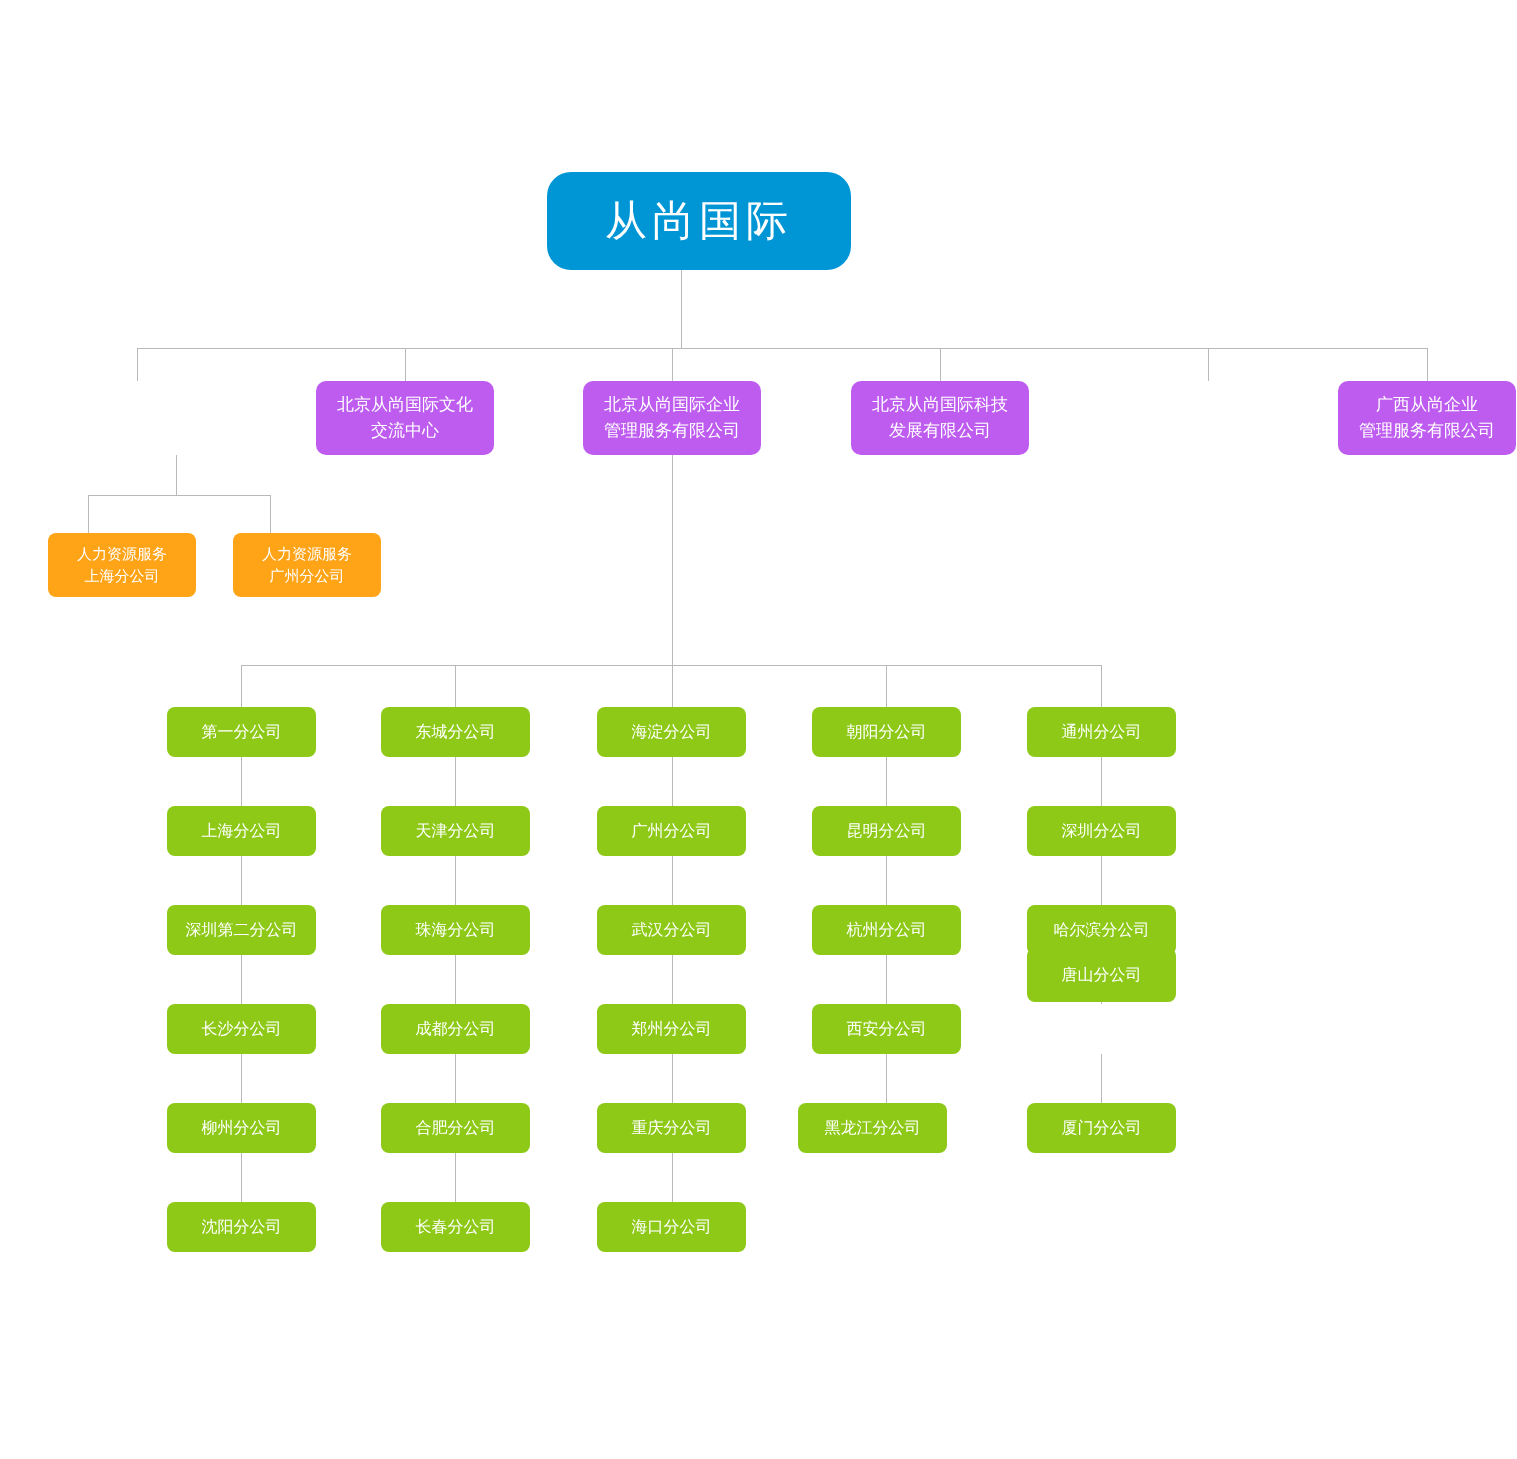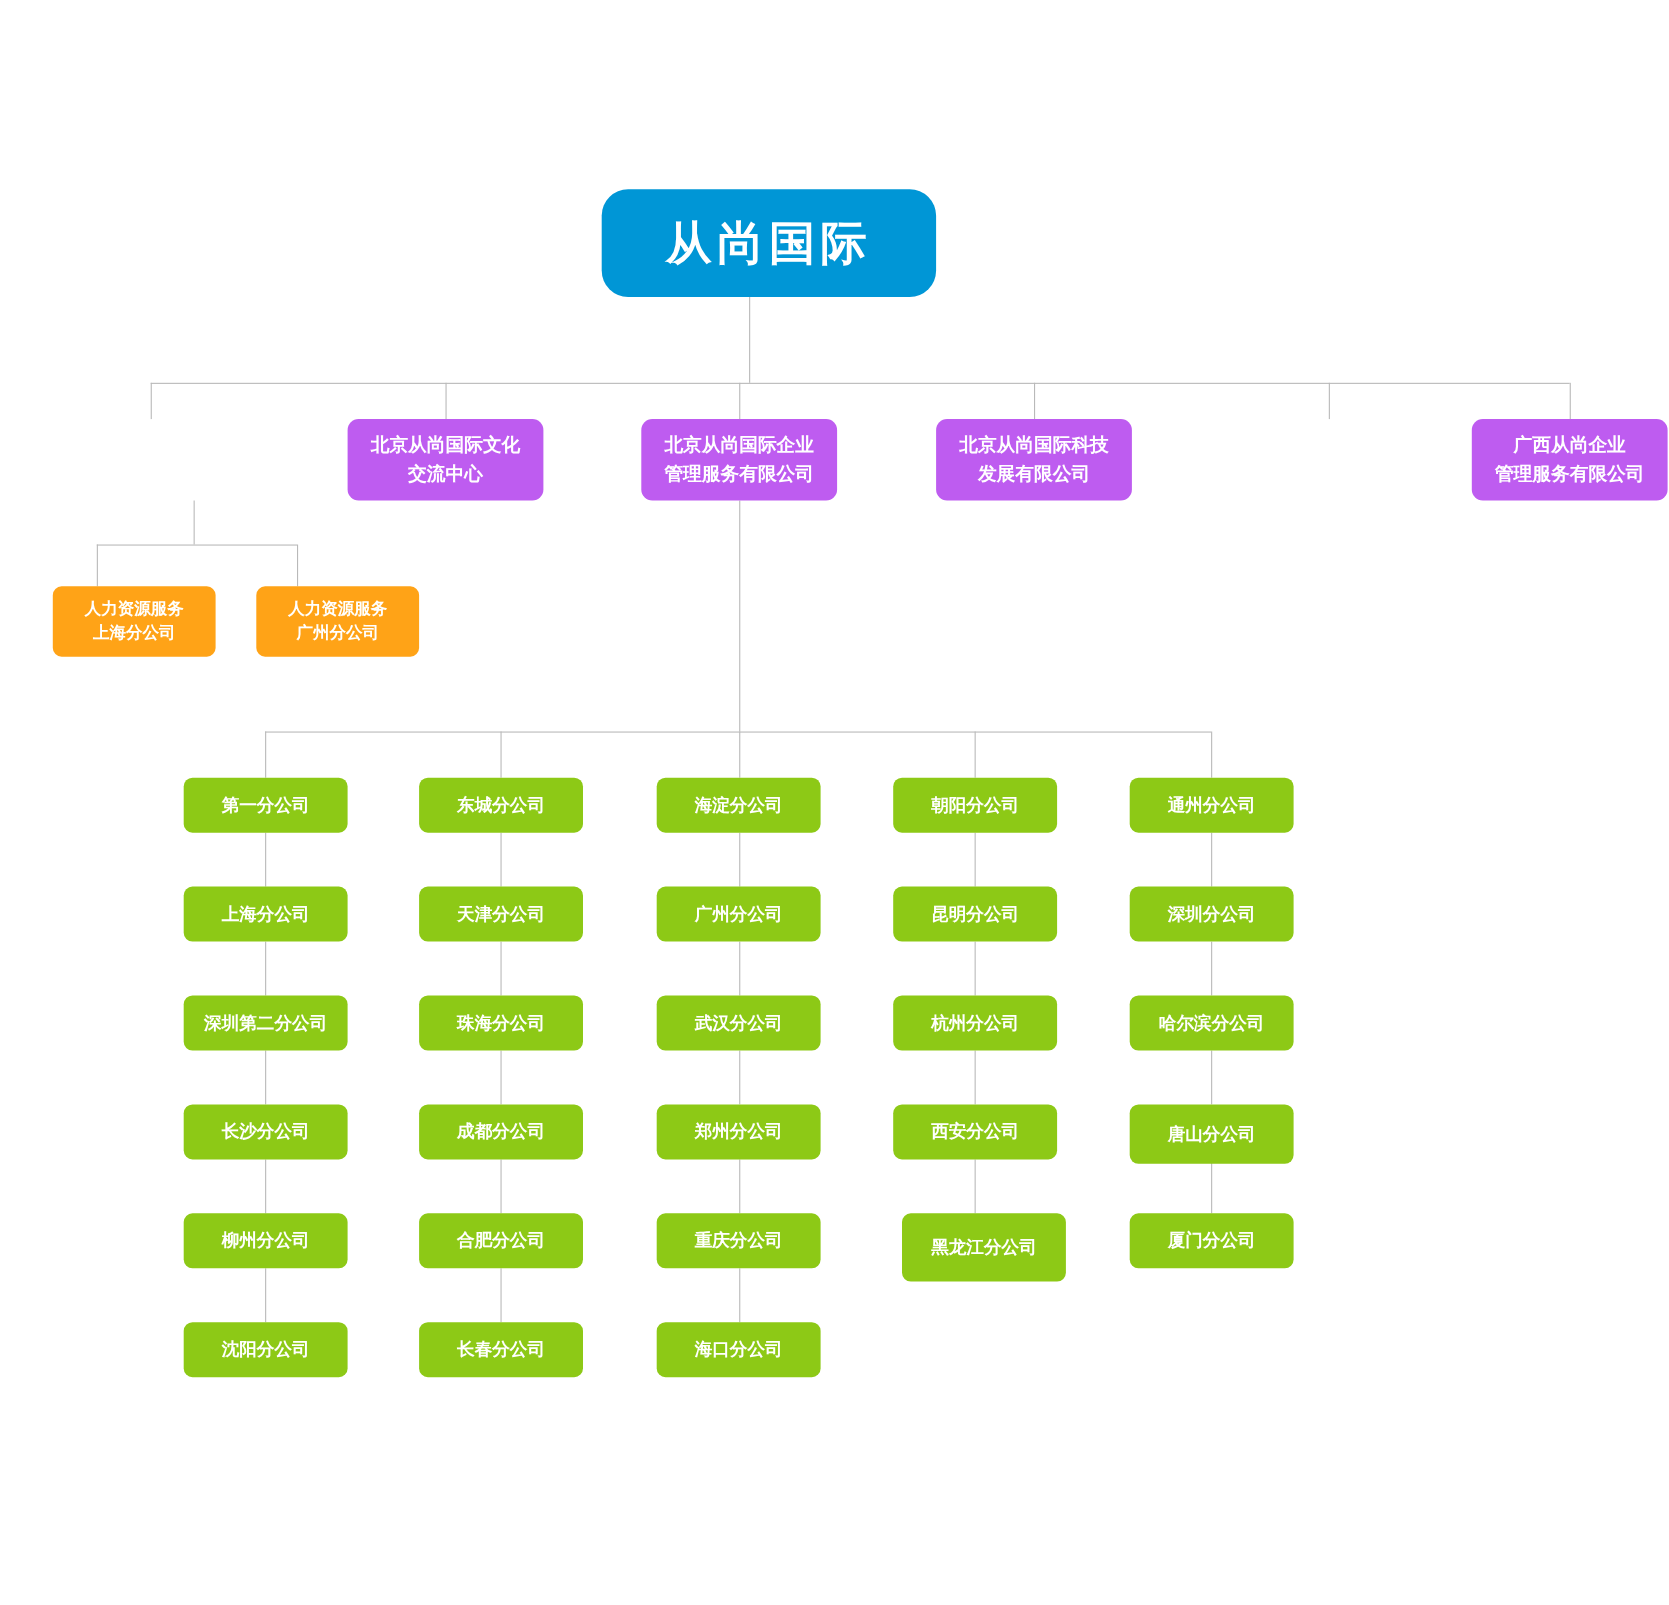--- a/index.html
+++ b/index.html
@@ -3,21 +3,21 @@
 <meta charset="utf-8">
 <style>
   html,body { margin:0; padding:0; background:#ffffff; }
   .canvas {
     position:relative; width:1517px; height:1459px; background:#ffffff;
     font-family:"Liberation Sans","DejaVu Sans",sans-serif; overflow:hidden;
   }
   .node {
     position:absolute; display:flex; flex-direction:column;
     align-items:center; justify-content:center;
-    color:var(--c-text,#ffffff); font-weight:bold; text-align:center;
+    color:var(--c-text,#ffffff); font-weight:normal; text-align:center;
     box-sizing:border-box; cursor:default;
   }
   .node.root   { background:var(--c-root,#0096D6);   border-radius:24px; font-size:42px; letter-spacing:5px; }
   .node.purple { background:var(--c-branch,#BE5CF0); border-radius:10px; font-size:17px; line-height:26px; }
   .node.orange { background:var(--c-orange,#FFA317); border-radius:8px;  font-size:15px; line-height:22px; }
   .node.green  { background:var(--c-green,#8DC916);  border-radius:8px;  font-size:16px; }
   .vline { position:absolute; width:1px;  background:var(--c-connector,#B9B9B9); }
   .hline { position:absolute; height:1px; background:var(--c-connector,#B9B9B9); }
 </style>
 </head>
@@ -167,33 +167,33 @@
     </div>
   <div class="node green" style="left:812px;top:806px;width:149px;height:50px">
     <span>昆明分公司</span>
     </div>
   <div class="node green" style="left:812px;top:905px;width:149px;height:50px">
     <span>杭州分公司</span>
     </div>
   <div class="node green" style="left:812px;top:1004px;width:149px;height:50px">
     <span>西安分公司</span>
     </div>
-  <div class="node green" style="left:820px;top:1103px;width:149px;height:62px">
+  <div class="node green" style="left:798px;top:1103px;width:149px;height:50px">
     <span>黑龙江分公司</span>
     </div>
 
   <div class="node green" style="left:1027px;top:707px;width:149px;height:50px">
     <span>通州分公司</span>
     </div>
   <div class="node green" style="left:1027px;top:806px;width:149px;height:50px">
     <span>深圳分公司</span>
     </div>
   <div class="node green" style="left:1027px;top:905px;width:149px;height:50px">
     <span>哈尔滨分公司</span>
     </div>
-  <div class="node green" style="left:1027px;top:1004px;width:149px;height:54px">
+  <div class="node green" style="left:1027px;top:948px;width:149px;height:54px">
     <span>唐山分公司</span>
     </div>
   <div class="node green" style="left:1027px;top:1103px;width:149px;height:50px">
     <span>厦门分公司</span>
     </div>
 
 </div>
 
 </body></html>

